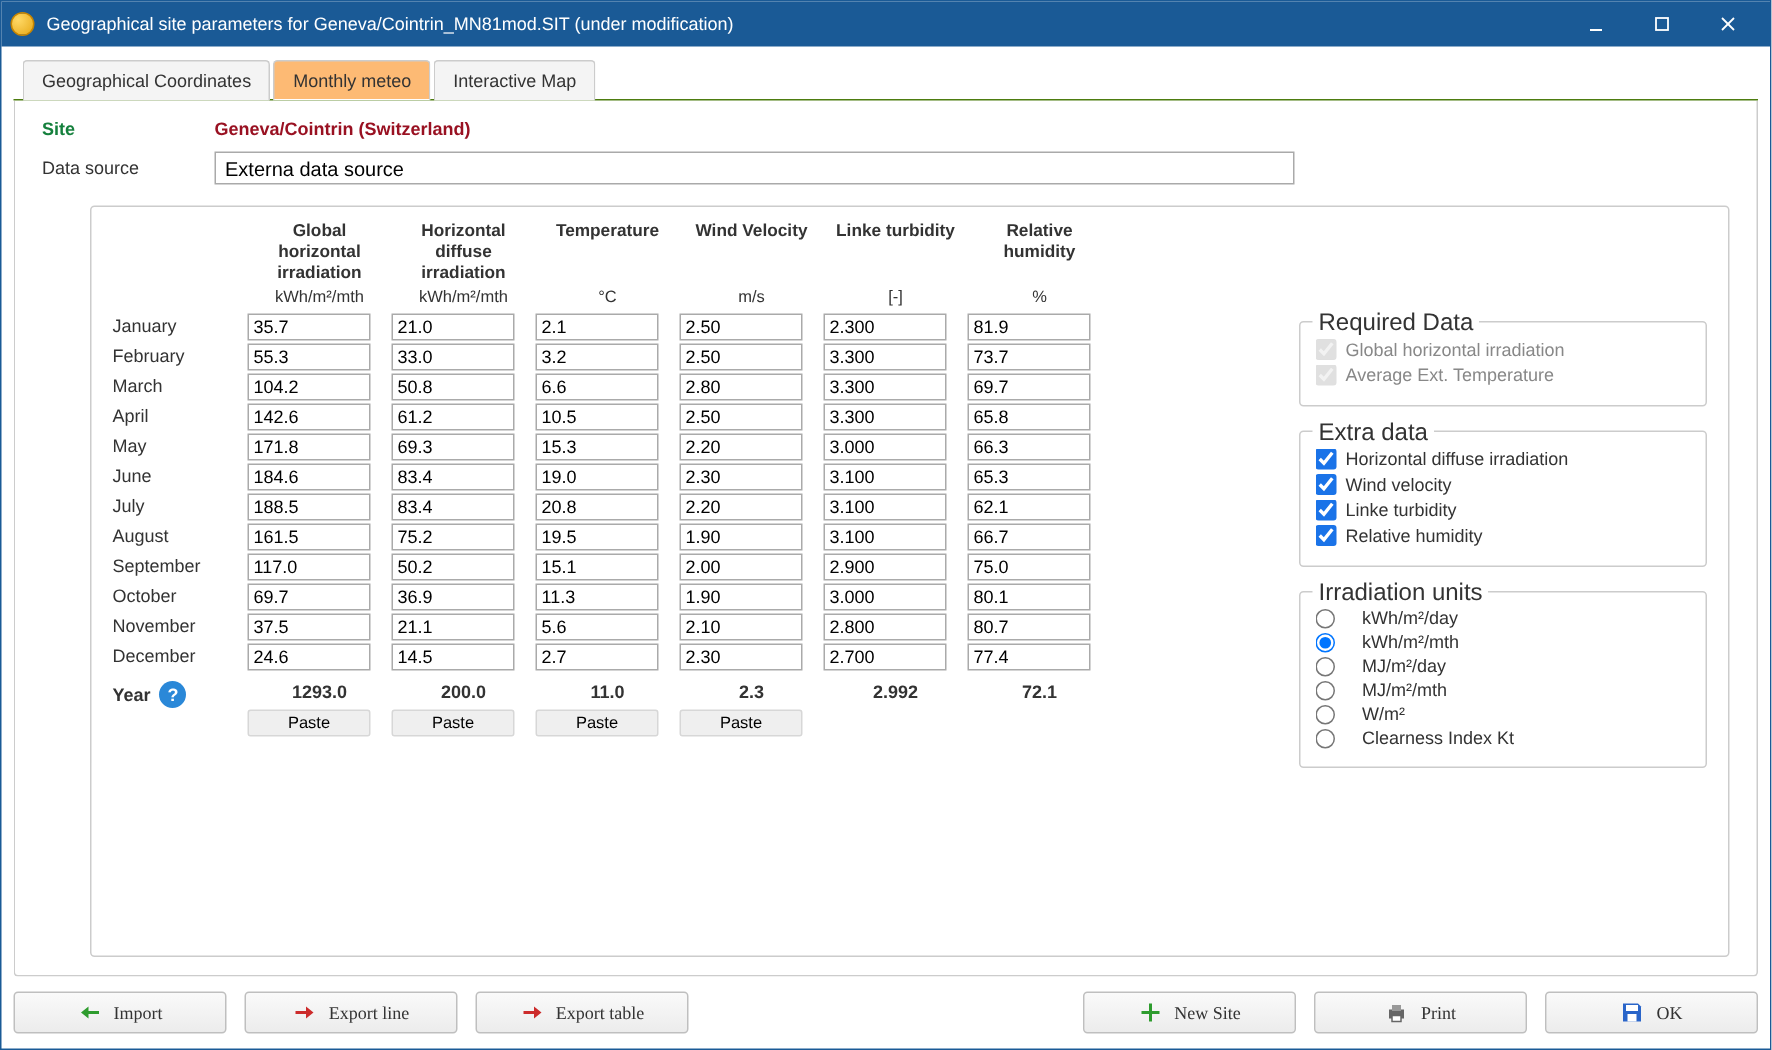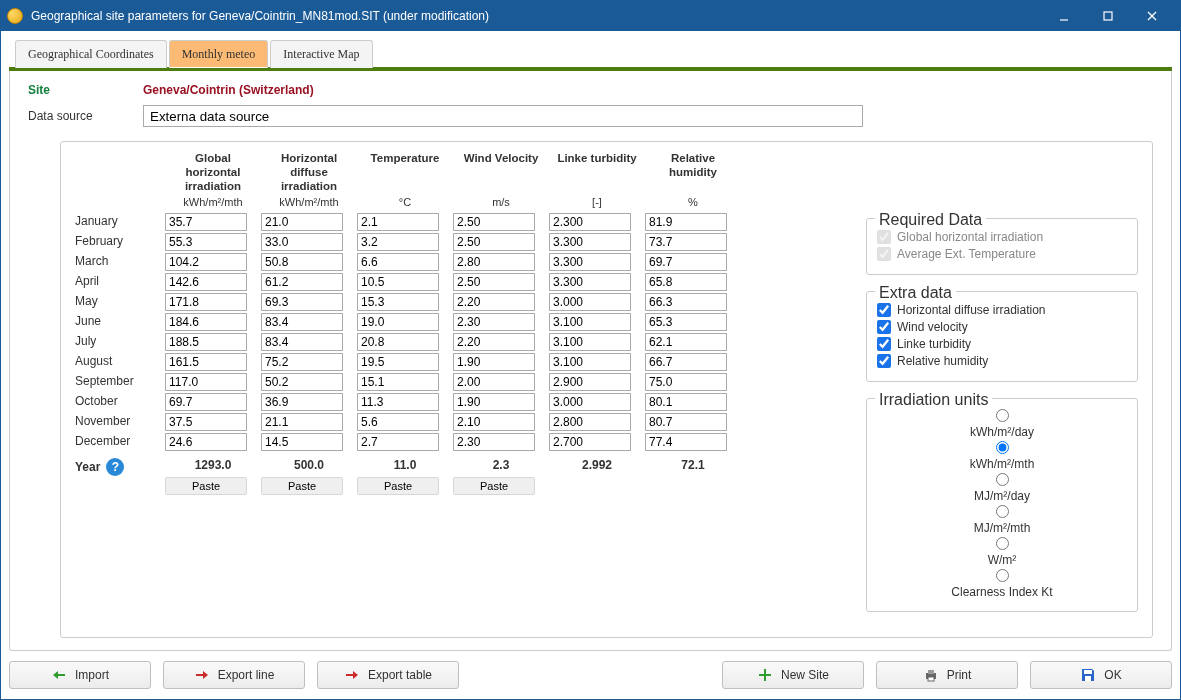--- a/index.html
+++ b/index.html
@@ -5,21 +5,21 @@
 * { box-sizing: border-box; }
 body { margin:0; font-family:"Segoe UI",Tahoma,sans-serif; font-size:12px; background:#fff; color:#333; user-select:none; }
 .window { width:1181px; height:700px; display:flex; flex-direction:column; border:1px solid #1a5a96; }
 .titlebar { background:#1a5a96; color:#fff; height:30px; display:flex; align-items:center; padding:0 6px; }
 .titlebar .appicon { width:16px; height:16px; border-radius:50%; background:radial-gradient(circle at 30% 30%,#ffd966,#e6a817); margin-right:8px; border:1px solid #c78500; }
 .titlebar .title { flex:1; font-size:12px; }
 .titlebar .winbtns { display:flex; gap:0; }
 .titlebar .winbtn { width:44px; height:30px; display:flex; align-items:center; justify-content:center; font-size:14px; cursor:pointer; }
 .titlebar .winbtn svg { stroke:#fff; fill:none; stroke-width:1.2; }
 .client { flex:1; padding:8px 8px 10px 8px; display:flex; flex-direction:column; }
-.tabbar { display:flex; border-bottom:4px solid #4d7c0f; position:relative; padding-left:6px;font-family:Liberation Serif, serif; }
+.tabbar { display:flex; border-bottom:1px solid #4d7c0f; position:relative; padding-left:6px; }
 .tab { padding:6px 12px 5px; border:1px solid #ccc; border-bottom:none; background:#f4f4f4; margin-right:2px; border-radius:3px 3px 0 0; cursor:pointer; position:relative; top:1px; }
 .tab.active { background:#fdba74; font-weight:400; border-bottom:1px solid #fff; }
 .panel { border:1px solid #ccc; border-top:none; flex:1; border-radius:0 0 3px 3px; padding:12px 18px; overflow:hidden; position:relative; display:flex; flex-direction:column; }
 .siterow { display:flex; align-items:center; gap:20px; margin-bottom:8px; }
 .sitelabel { color:#15803d; font-weight:600; width:95px; }
 .sitename { color:#991122; font-weight:600; }
 .dsrow { display:flex; align-items:center; gap:20px; margin-bottom:14px; }
 .dslabel { width:95px; }
 .dsinput { flex:0 0 720px; border:1px solid #aaa; padding:3px 6px; background:#fff; height:22px; }
 .databox { border:1px solid #ccc; border-radius:3px; padding:10px 14px 12px; display:flex; gap:20px; flex:1; overflow:hidden;margin-left:32px; }
@@ -34,23 +34,23 @@
 .grid .yrow.first { text-align:left; display:flex; align-items:center; gap:6px; }
 .help { width:18px; height:18px; border-radius:50%; background:#2a88d8; color:#fff; display:inline-flex; align-items:center; justify-content:center; font-weight:700; font-size:12px; cursor:pointer; }
 .pasterow button { width:82px; font-size:11px; border:1px solid #d7d7d7; background:#efefef; padding:2px 0; cursor:pointer; border-radius:2px; display:block; }
 .rightarea { width:272px; padding-top:60px; display:flex; flex-direction:column; gap:10px; }
 .fieldset { border:1px solid #ccc; border-radius:3px; padding:8px 10px 10px; position:relative; margin-top:6px; }
 .fieldset .legend { position:absolute; top:-8px; left:8px; background:#fff; padding:0 4px; font-size:16px; }
 .chk { display:flex; align-items:center; gap:6px; margin:3px 0; font-size:12px; }
 .chk input[type=checkbox] { width:14px; height:14px; margin:0; accent-color:#1a73e8; }
 .chk.disabled { color:#888; }
 .chk.disabled input { filter:grayscale(1) opacity(.7); }
-.rad { display:flex; align-items:center; gap:3px; margin:2px 0; font-size:12px;flex-direction:column; }
+.rad { display:flex; align-items:center; gap:18px; margin:2px 0; font-size:12px; }
 .rad input { margin:0; width:13px; height:13px; }
-.footer { display:flex; gap:12px; margin-top:10px; }
+.footer { display:flex; gap:12px; margin-top:10px;font-family:Liberation Serif, serif; }
 .footer .spacer { flex:1; }
 .btn { height:28px; border:1px solid #bfbfbf; background:linear-gradient(#fafafa,#ececec); border-radius:3px; display:flex; align-items:center; justify-content:center; gap:8px; cursor:pointer; font-size:12px; padding:0 14px; min-width:142px; }
 .ico { width:16px; height:16px; display:inline-flex; }
 </style>
 </head>
 <body>
 
 <div class="window">
   <div class="titlebar">
     <div class="appicon"></div>
@@ -191,21 +191,21 @@
               <div class="vcell"><input value="14.5" style=""></div>
               <div class="vcell"><input value="2.7" style=""></div>
               <div class="vcell"><input value="2.30" style=""></div>
               <div class="vcell"><input value="2.700" style=""></div>
               <div class="vcell"><input value="77.4" style=""></div>
               <div class="yrow first">
                 <span>Year</span>
                 <span class="help">?</span>
               </div>
               <div class="yrow">1293.0</div>
-              <div class="yrow">500.0</div>
+              <div class="yrow">200.0</div>
               <div class="yrow">11.0</div>
               <div class="yrow">2.3</div>
               <div class="yrow">2.992</div>
               <div class="yrow">72.1</div>
               <div></div>
               <div class="vcell pasterow">
                 <button>Paste</button>
               </div>
               <div class="vcell pasterow">
                 <button>Paste</button>

